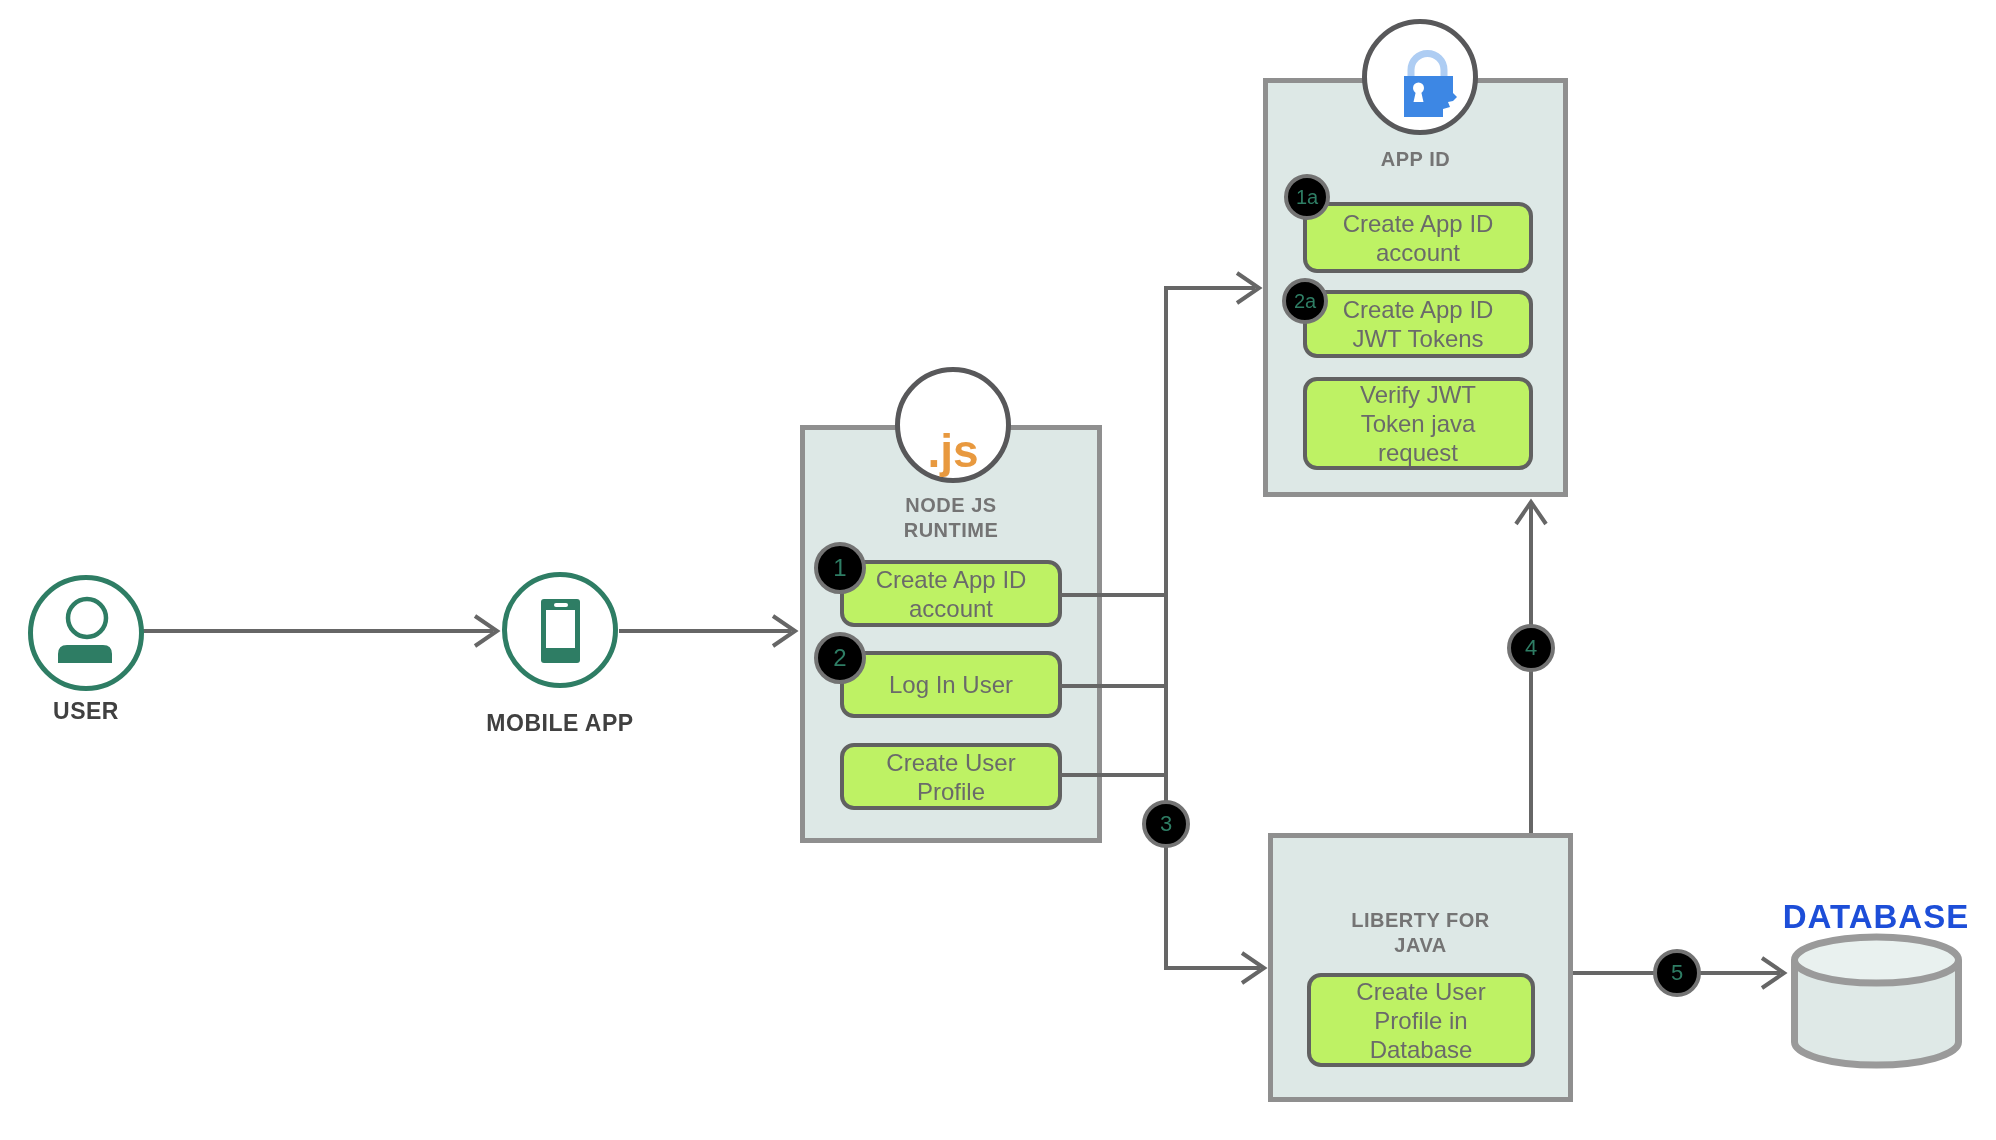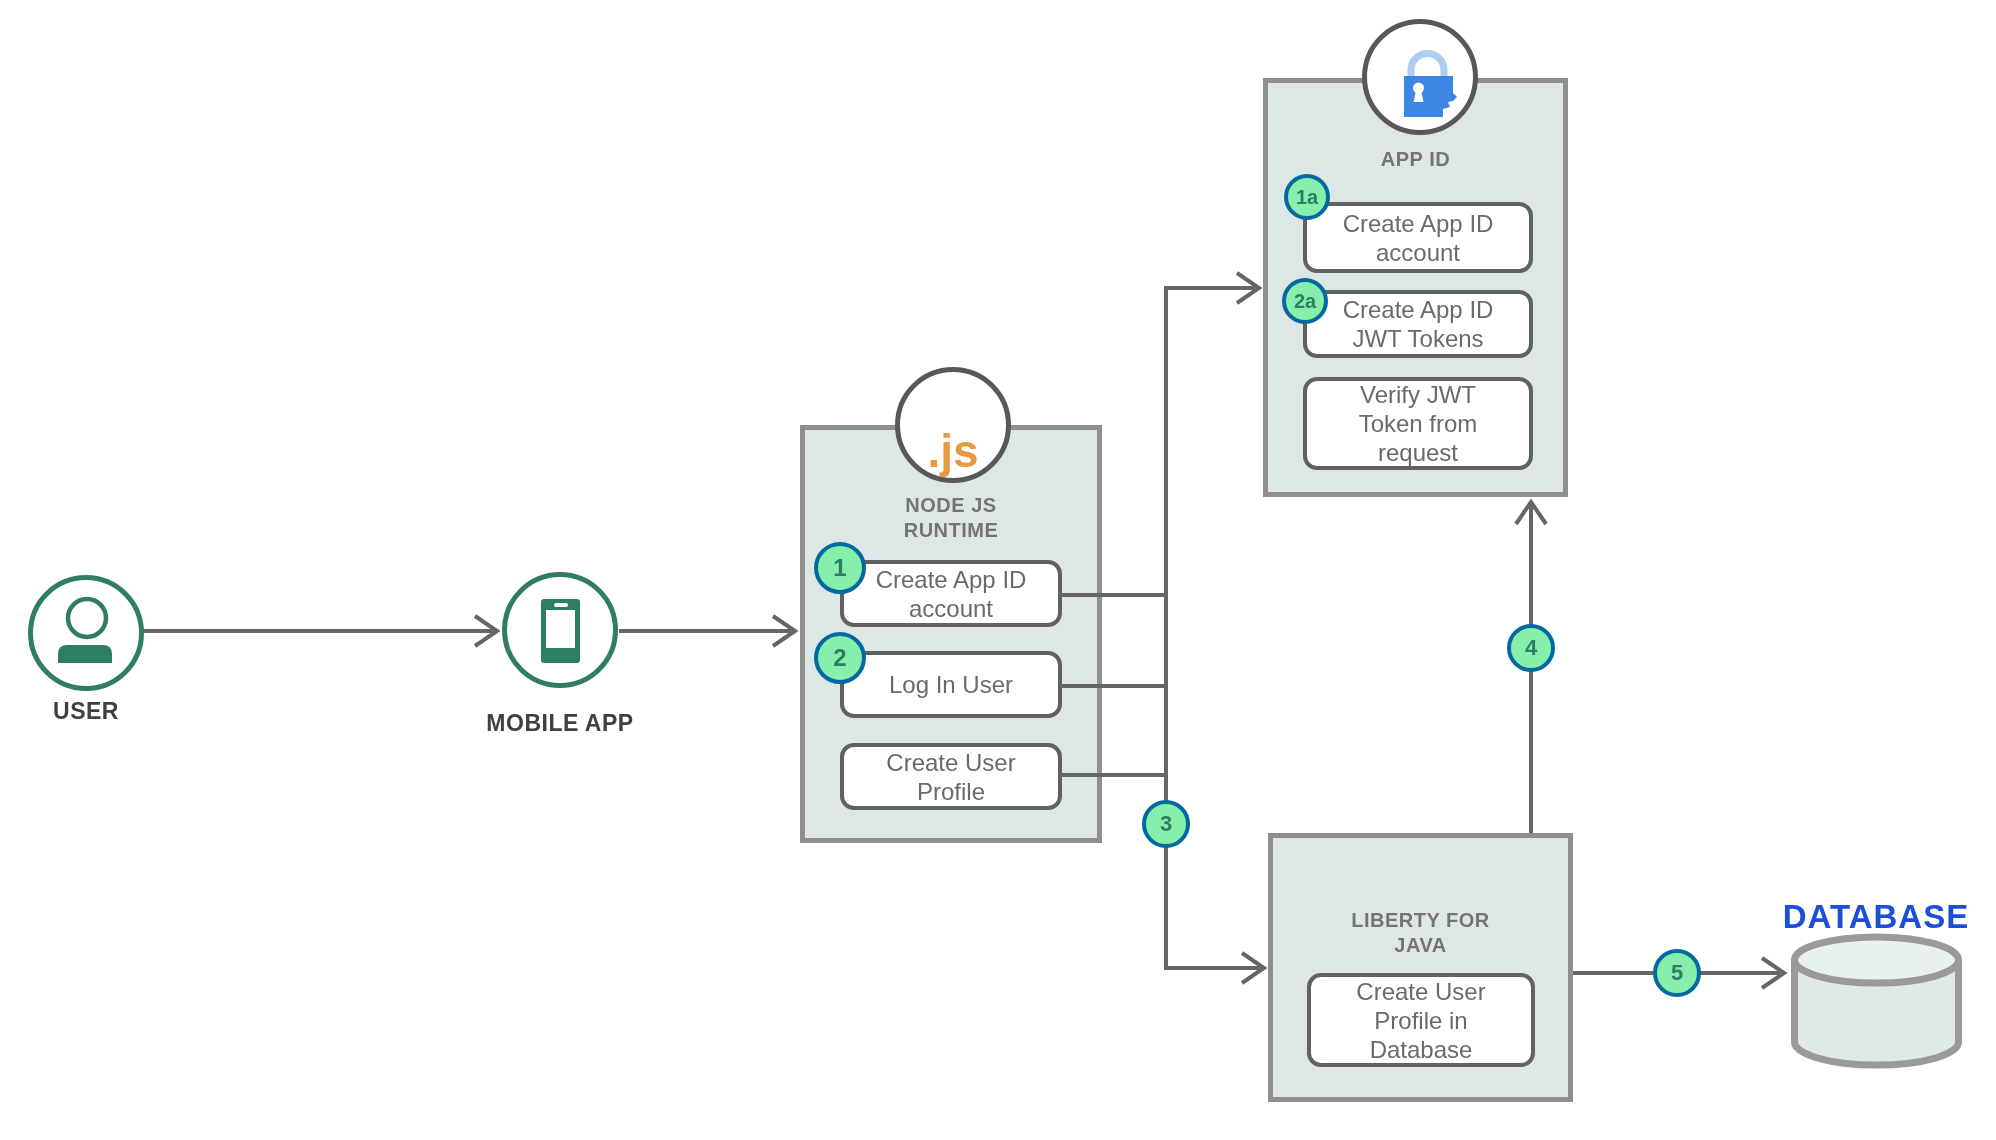--- a/index.html
+++ b/index.html
@@ -11,39 +11,39 @@
   .panel {
     position:absolute; background:#dde8e6; border:5px solid #8f8f8f;
     box-sizing:border-box; z-index:1;
   }
   .panel-title {
     position:absolute; left:0; width:100%; text-align:center;
     color:#747474; font-weight:bold; font-size:20px; line-height:25px;
     letter-spacing:.5px; z-index:2;
   }
   .step {
-    position:absolute; background:#ffffff; border:4px solid #616161;
+    position:absolute; background:#bef264; border:4px solid #616161;
     border-radius:14px; box-sizing:border-box; display:flex;
     align-items:center; justify-content:center; text-align:center;
     color:#6a6a6a; font-size:24px; line-height:29px; padding:0 20px; z-index:2;
   }
   .node-circle {
     position:absolute; width:116px; height:116px; border-radius:50%;
     background:#ffffff; border:5px solid #58585a; box-sizing:border-box;
     display:flex; flex-direction:column; align-items:center; justify-content:flex-end;
     z-index:4;
   }
   .node-circle.green { border-color:#2e7d64; }
   .node-label {
     position:absolute; color:#404040; font-weight:bold; font-size:23px;
     letter-spacing:.5px; text-align:center; z-index:2;
   }
   .badge {
-    position:absolute; background:#86efac; border:4px solid #0369a1;
-    border-radius:50%; color:#2e7d64; font-weight:bold; box-sizing:border-box;
+    position:absolute; background:#000000; border:4px solid #737373;
+    border-radius:50%; color:#2e7d64; font-weight:normal; box-sizing:border-box;
     display:flex; align-items:center; justify-content:center; z-index:5;
   }
   .badge.b52 { width:52px; height:52px; font-size:24px; }
   .badge.b46 { width:46px; height:46px; font-size:20px; }
   .badge.b48 { width:48px; height:48px; font-size:22px; }
   .js-text { color:#e8993f; font-weight:bold; font-size:46px; }
   .java-text { color:#49acd7; font-weight:bold; font-size:36px; line-height:34px; }
   .liberty-text { color:#49acd7; font-weight:bold; font-size:21px; line-height:21px; transform:translateX(10px); }
   .db-label {
     position:absolute; color:#1d4ed8; font-weight:bold; font-size:33px;
@@ -112,21 +112,21 @@
     <div class="badge b52" style="left:9px; top:202px;">2</div>
   </div>
   <div class="node-circle" style="left:895px; top:367px;">
     <div class="js-text">.js</div>
   </div>
 
   <div class="panel" style="left:1263px; top:78px; width:305px; height:419px;">
     <div class="panel-title" style="top:64px;">APP ID</div>
     <div class="step" style="left:35px; top:119px; width:230px; height:71px;">Create App ID account</div>
     <div class="step" style="left:35px; top:207px; width:230px; height:68px;">Create App ID JWT Tokens</div>
-    <div class="step" style="left:35px; top:294px; width:230px; height:93px;">Verify JWT Token from request</div>
+    <div class="step" style="left:35px; top:294px; width:230px; height:93px;">Verify JWT Token java request</div>
     <div class="badge b46" style="left:16px; top:91px;">1a</div>
     <div class="badge b46" style="left:14px; top:195px;">2a</div>
   </div>
   <div class="node-circle" style="left:1362px; top:19px;">
     <svg width="106" height="106" viewBox="0 0 106 106">
       <path d="M 44 54 V 46 A 16.5 16.5 0 0 1 77 46 V 54" fill="none" stroke="#aecdf3" stroke-width="7"></path>
       <path d="M 37 52 L 86 52 L 86 69 L 90 73 L 86 77 L 81 78 L 83 83 L 76 85 L 76 93 L 37 93 Z" fill="#3d87e4"></path>
       <circle cx="51.5" cy="64" r="5.5" fill="#ffffff"></circle>
       <path d="M 49 67 L 54 67 L 56.5 78 L 46.5 78 Z" fill="#ffffff"></path>
     </svg>

